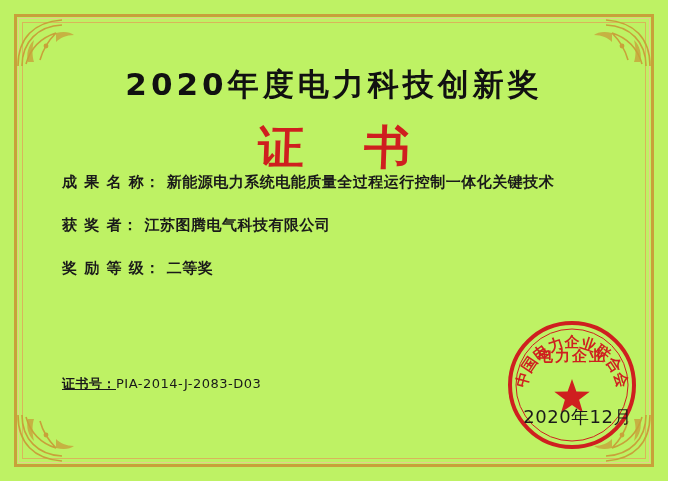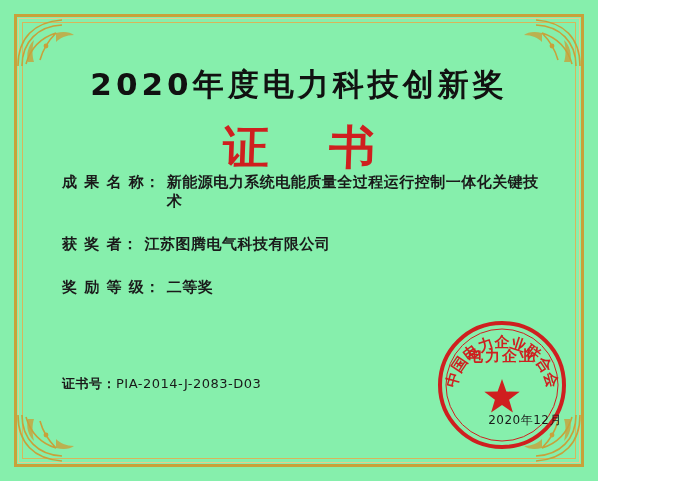--- a/index.html
+++ b/index.html
@@ -9,23 +9,23 @@
   }
   body {
     width: 680px;
     height: 481px;
     overflow: hidden;
     font-family: "Liberation Sans", sans-serif;
   }
 
   .certificate {
     position: relative;
-    width: 598px;
+    width: 668px;
     height: 481px;
-    background: #86efac;
+    background: #bef264;
     box-sizing: border-box;
   }
 
   
   .border-outer {
     position: absolute;
     left: 14px;
     top: 14px;
     right: 14px;
     bottom: 14px;
@@ -123,38 +123,38 @@
 
   .footer {
     position: absolute;
     left: 14px;
     bottom: 44px;
     font-family: "DejaVu Sans", sans-serif;
     font-size: 13px;
     color: #1a1a1a;
     letter-spacing: 0.5px;
   }
-  .footer .cert-no-label { font-weight: bold; }
+  .footer .cert-no-label { font-weight: bold; text-decoration: underline; }
 
   
   .seal {
     position: absolute;
     right: 28px;
     bottom: 28px;
     width: 136px;
     height: 136px;
   }
   .seal svg { display:block; width: 100%; height: 100%; }
 
   .seal-date {
     position: absolute;
     right: 36px;
     bottom: 52px;
     font-family: "DejaVu Sans", sans-serif;
-    font-size: 12px;
+    font-size: 18px;
     color: #1a1a1a;
     letter-spacing: 0.5px;
     white-space: nowrap;
     margin-top: 37px;
   }
 </style>
 </head>
 <body>
 
 <div class="certificate">

